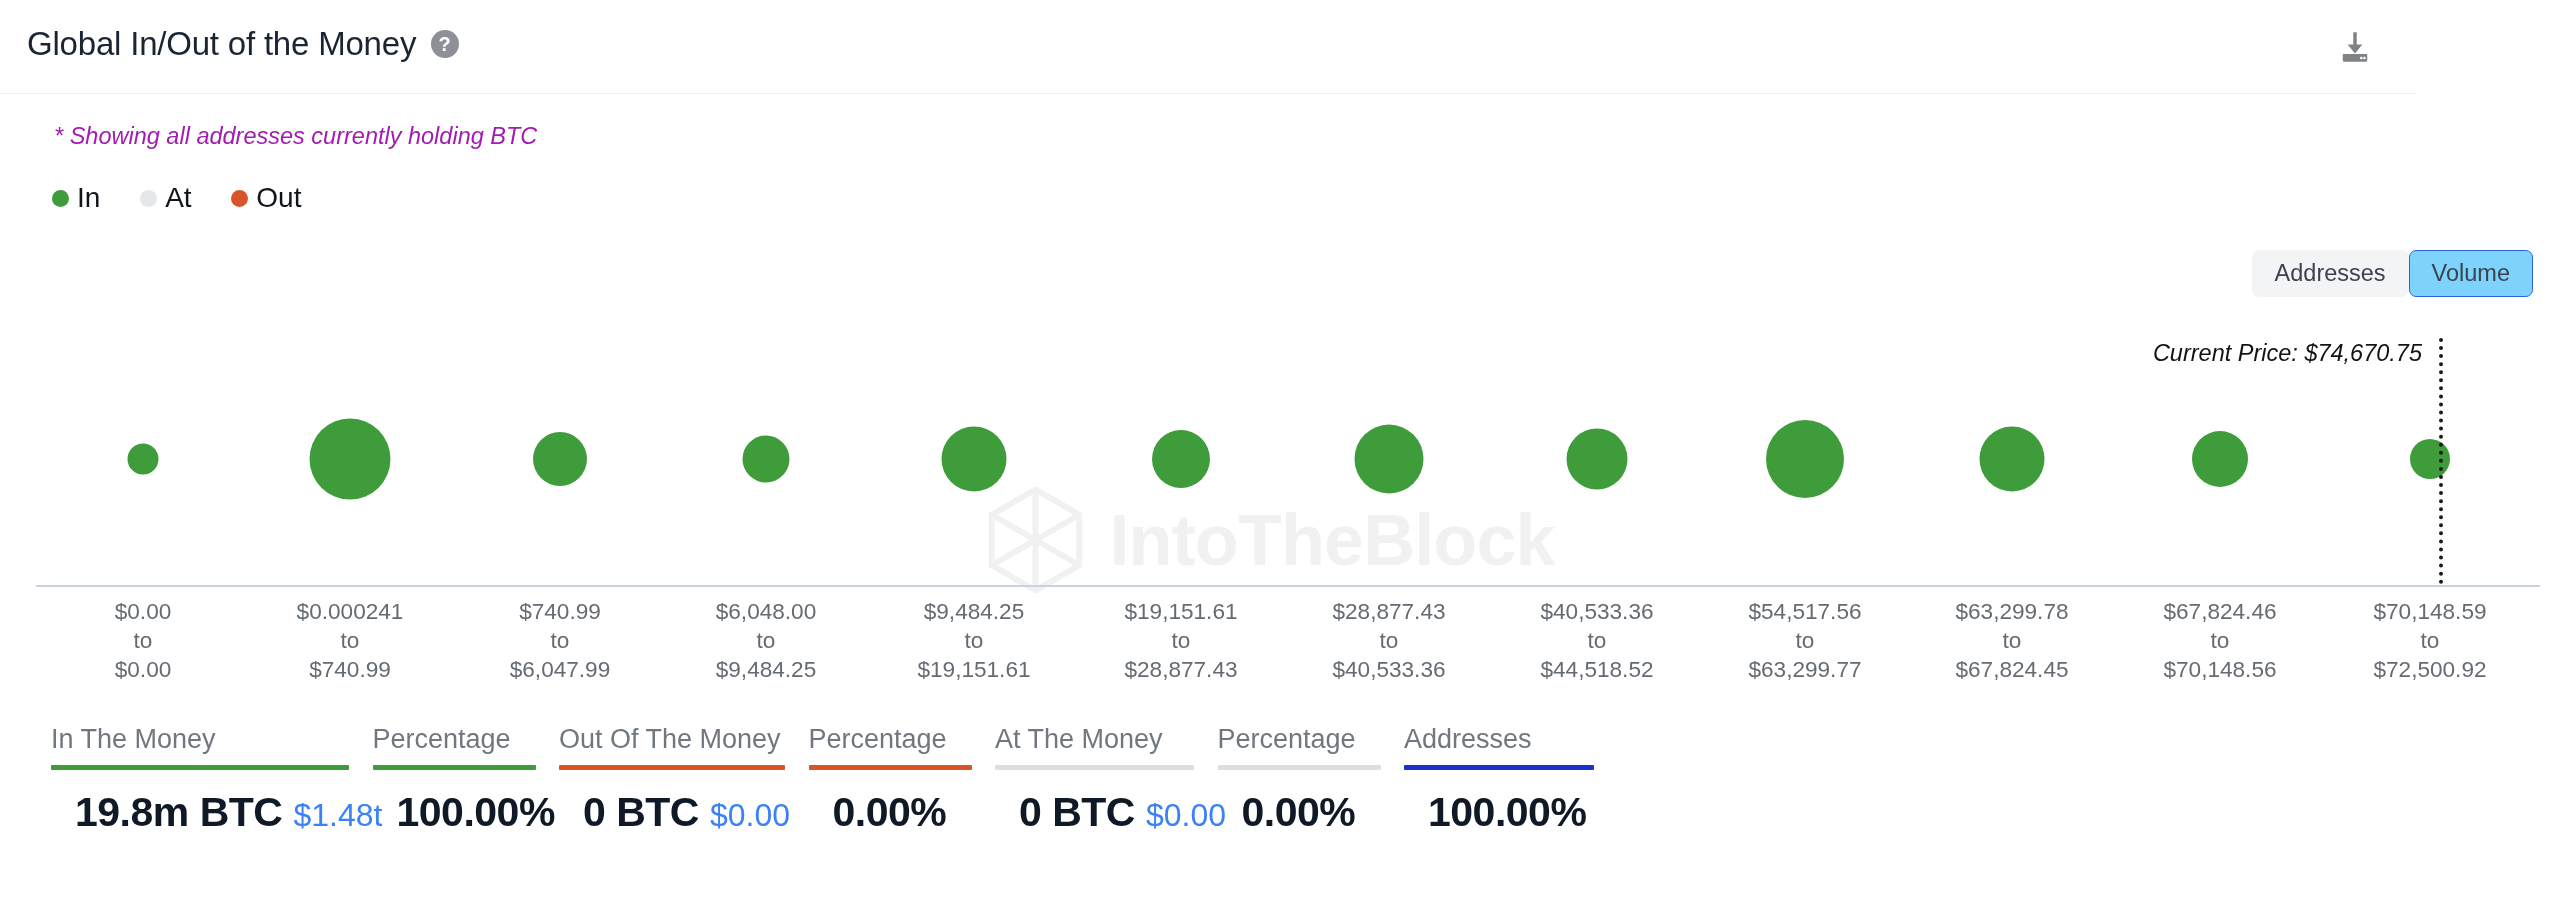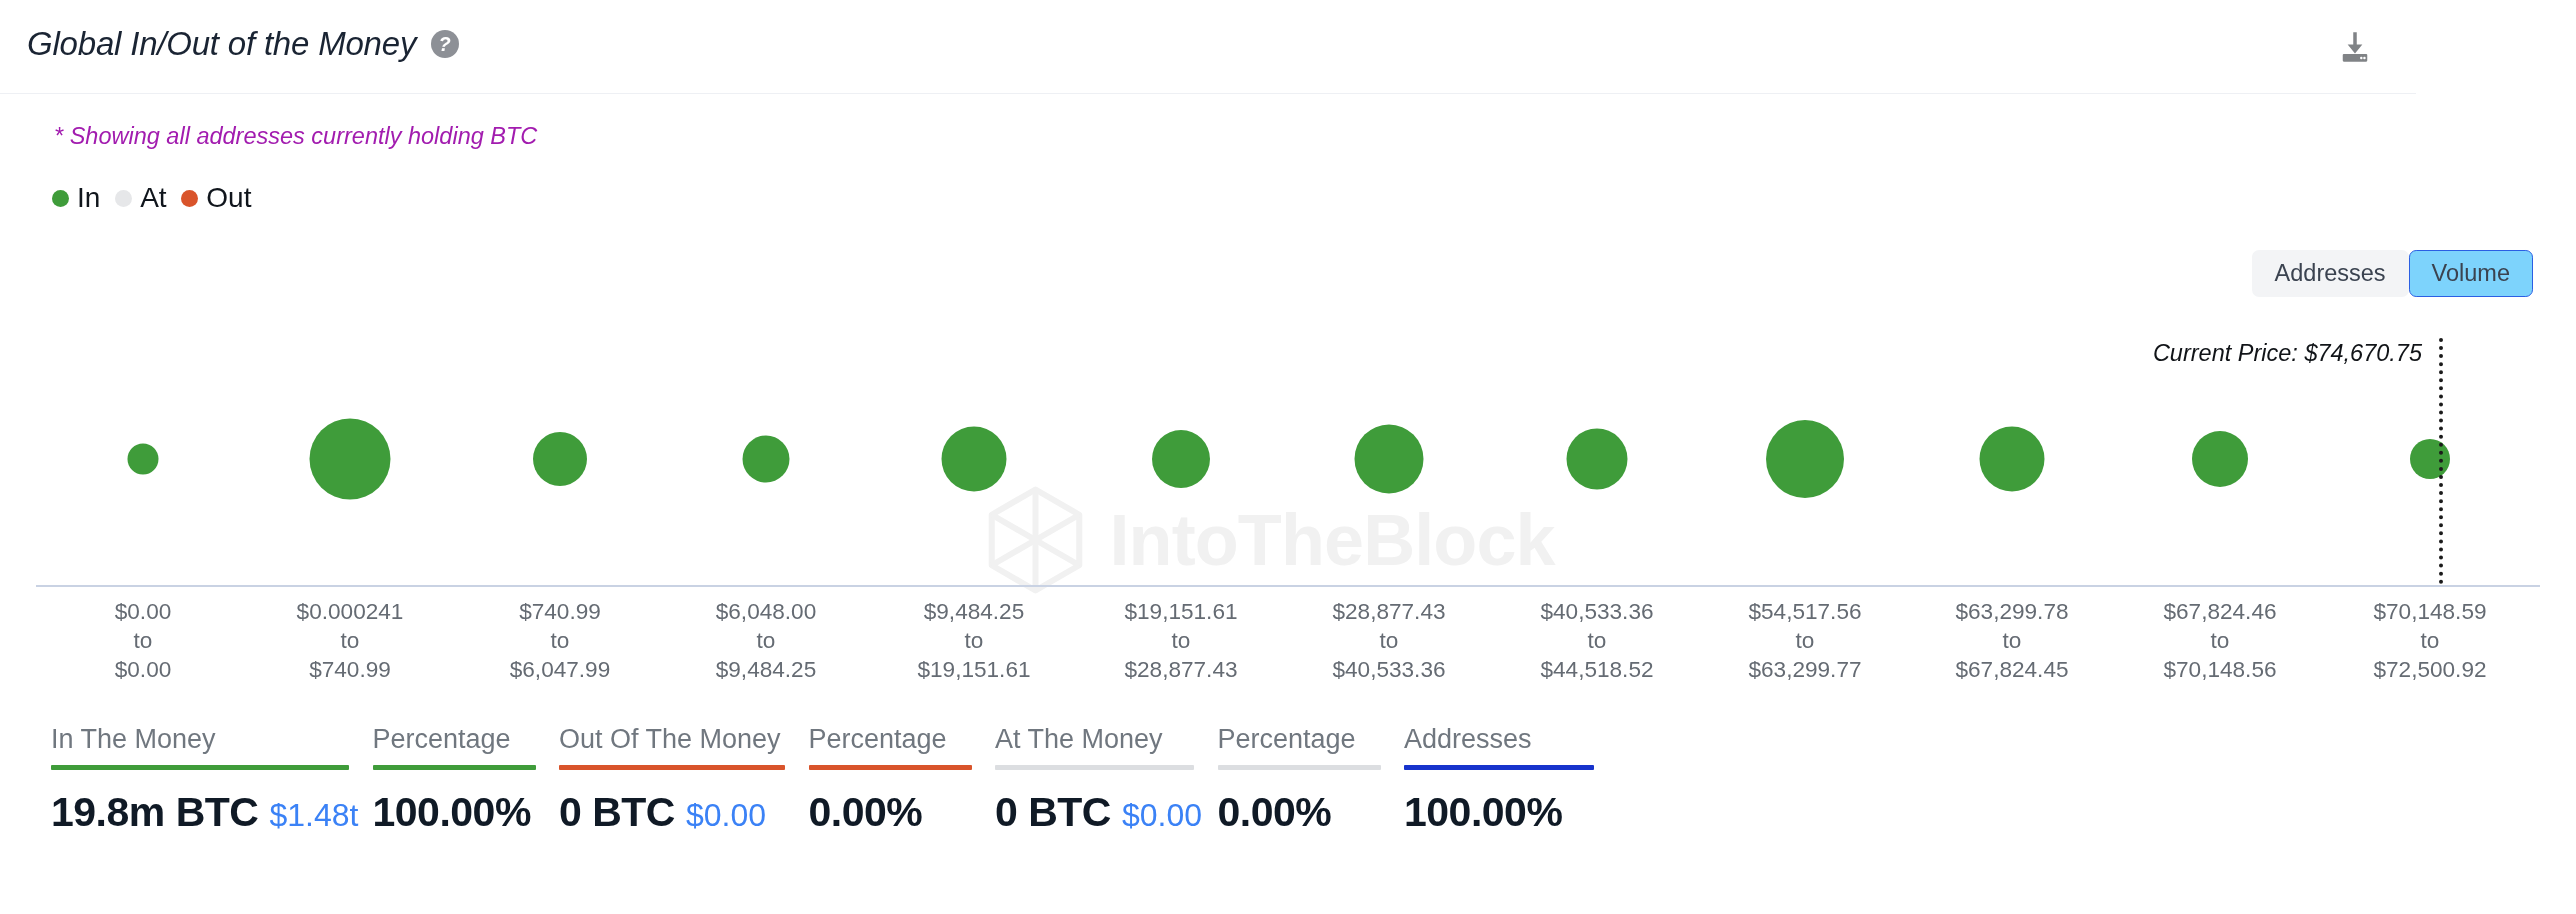--- a/index.html
+++ b/index.html
@@ -22,21 +22,20 @@
   }
 
   
   #header {
     position: absolute;
     left: 0; top: 0;
     width: 2416px;
     height: 94px;
     border-bottom: 1.8px solid #eef0f4;
     box-sizing: border-box;
-    font-style: italic;
   }
   #title-wrap {
     position: absolute;
     left: 27px;
     top: 25px;
     display: flex;
     align-items: center;
     gap: 14.5px;
   }
   #page-title {
@@ -78,21 +77,21 @@
     font-style: italic;
     color: #a21caf;
     white-space: nowrap;
   }
   #legend {
     position: absolute;
     left: 52px;
     top: 182px;
     display: flex;
     align-items: center;
-    gap: 2px;
+    gap: 27px;
   }
   .legend-item {
     display: flex;
     align-items: center;
     gap: 8.1px;
     margin-right: 12.6px;
     cursor: pointer;
   }
   .legend-dot {
     width: 17px;
@@ -228,20 +227,21 @@
     height: 4.5px;
     width: 100%;
     border-radius: 0.9px;
   }
   .stat-value {
     margin-top: 19px;
     display: flex;
     align-items: baseline;
     gap: 11px;
     white-space: nowrap;
+    margin-left: 24px;
   }
   .stat-primary {
     font-size: 41px;
     font-weight: bold;
     color: #101a26;
     letter-spacing: -0.5px;
   }
   .stat-secondary {
     font-size: 32px;
     color: #3b82f6;

